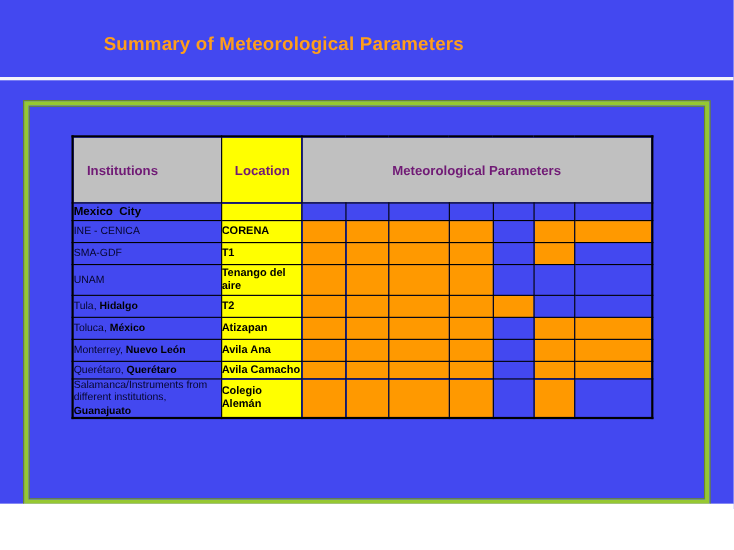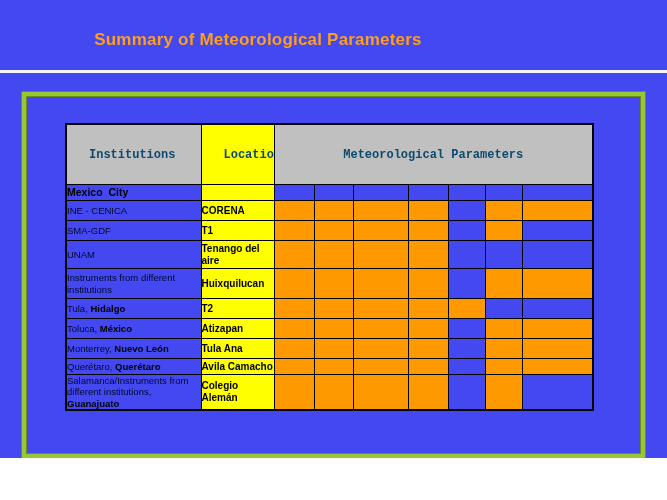--- a/index.html
+++ b/index.html
@@ -19,22 +19,22 @@
     border:4px solid var(--frame,#96C832);
     box-shadow:0 0 0 1px #6E8C1E, inset 0 0 0 1px #6E8C1E;
   }
   table.summary {
     position:absolute; left:65px; top:123px; width:527px;
     border-collapse:collapse; table-layout:fixed;
     border:2px solid #000;
   }
   table.summary th, table.summary td { border:1px solid #000; overflow:hidden; padding:0; }
   tr.h1 th {
-    background:var(--gray,#C0C0C0); color:#0c4a6e; font-size:12px; font-weight:bold;
-    height:55px; text-align:left; padding:2px 22px; vertical-align:middle;font-family:Liberation Mono, monospace;
+    background:var(--gray,#C0C0C0); color:#701a75; font-size:12px; font-weight:bold;
+    height:55px; text-align:left; padding:2px 12px; vertical-align:middle;
   }
   tr.h1 th.loc-h { background:var(--yellow,#FFFF00); }
   tr.h1 th.params-h { text-align:center; }
   tr.h2 td {
     height:31px; color:#000; font-weight:bold; font-size:11px;
     text-align:center; vertical-align:middle; white-space:pre-line; line-height:1.15;
   }
   td.inst {
     font-size:9.5px; color:#06062E; padding:1px 4px; text-align:left;
     vertical-align:middle; white-space:pre-wrap; line-height:1.2;
@@ -115,31 +115,20 @@
         <td class="inst"><span>UNAM</span><b></b></td>
         <td class="loc">Tenango del aire</td>
         <td class="param on"></td>
         <td class="param on"></td>
         <td class="param on"></td>
         <td class="param on"></td>
         <td class="param off"></td>
         <td class="param off"></td>
         <td class="param off"></td>
       </tr>
-      <tr style="height: 30px;">
-        <td class="inst"><span>Instruments from different institutions</span><b></b></td>
-        <td class="loc">Huixquilucan</td>
-        <td class="param on"></td>
-        <td class="param on"></td>
-        <td class="param on"></td>
-        <td class="param on"></td>
-        <td class="param off"></td>
-        <td class="param on"></td>
-        <td class="param on"></td>
-      </tr>
       <tr style="height: 20px;">
         <td class="inst"><span>Tula, </span><b>Hidalgo</b></td>
         <td class="loc">T2</td>
         <td class="param on"></td>
         <td class="param on"></td>
         <td class="param on"></td>
         <td class="param on"></td>
         <td class="param on"></td>
         <td class="param off"></td>
         <td class="param off"></td>
@@ -150,21 +139,21 @@
         <td class="param on"></td>
         <td class="param on"></td>
         <td class="param on"></td>
         <td class="param on"></td>
         <td class="param off"></td>
         <td class="param on"></td>
         <td class="param on"></td>
       </tr>
       <tr style="height: 20px;">
         <td class="inst"><span>Monterrey, </span><b>Nuevo León</b></td>
-        <td class="loc">Tula Ana</td>
+        <td class="loc">Avila Ana</td>
         <td class="param on"></td>
         <td class="param on"></td>
         <td class="param on"></td>
         <td class="param on"></td>
         <td class="param off"></td>
         <td class="param on"></td>
         <td class="param on"></td>
       </tr>
       <tr style="height: 16px;">
         <td class="inst"><span>Querétaro, </span><b>Querétaro</b></td>

